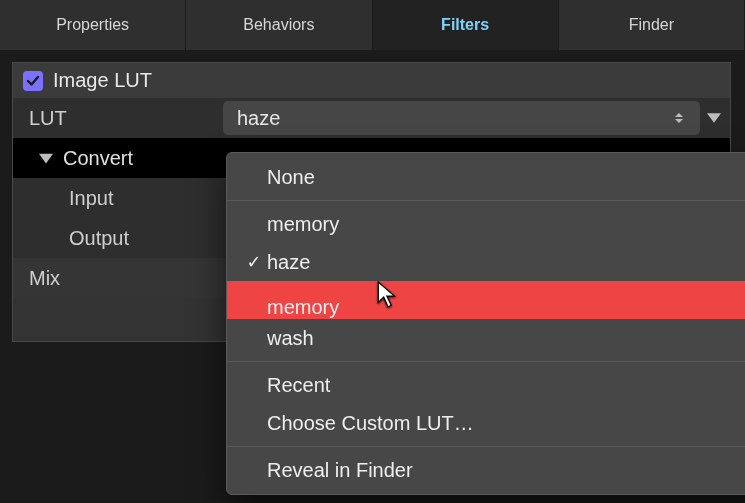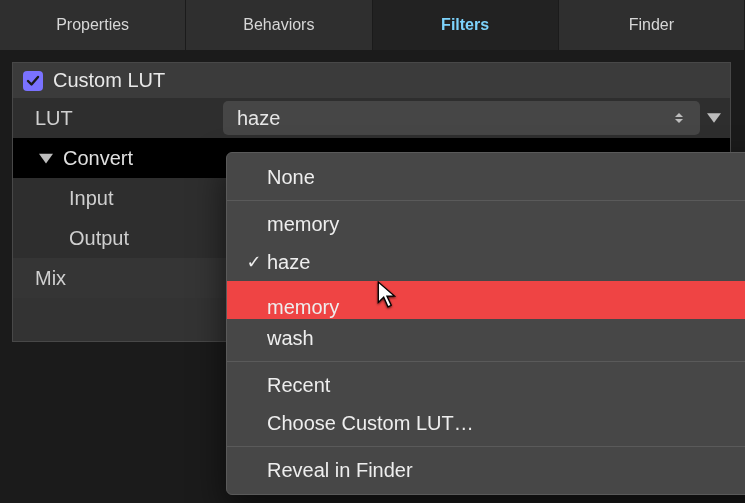--- a/index.html
+++ b/index.html
@@ -12,21 +12,21 @@
     .tab.active { background: #222222; color: #7dd3fc; font-weight: 600; }
 
     
     .panel { position: absolute; top: 62px; left: 12px; right: 14px; height: 280px; border: 1px solid #484848; background: #333333; }
     .hdr { height: 35px; display: flex; align-items: center; padding-left: 10px; background: #3b3b3b; }
     .hdr .chk { width: 20px; height: 20px; border-radius: 4px; background: #7a72ff; display: flex; align-items: center; justify-content: center; margin-right: 10px; cursor: pointer; }
     .hdr .chk svg { display: block; }
     .hdr .title { color: #e8e8e8; font-size: 20px; }
 
     .row { height: 40px; display: flex; align-items: center; color: #cfcfcf; font-size: 20px; }
-    .row .label { width: 230px; padding-left: 22px; }
+    .row .label { width: 230px; padding-left: 16px; }
     .row.alt { background: #353535; }
     .row.main { background: #2e2e2e; }
 
     .grouphdr { display: flex; align-items: center; height: 40px; padding-left: 26px; background: #000000; color: #e0e0e0; }
     .grouphdr .tri { margin-right: 10px; }
     .grouphdr .label0 { font-size: 20px; }
     .pad { width: 56px; }
 
     
     .combo { position: absolute; top: 38px; left: 210px; right: 30px; height: 34px; background: #464646; border-radius: 5px; display: flex; align-items: center; padding: 0 14px; color: #e6e6e6; font-size: 20px; cursor: pointer; z-index: 2; }
@@ -60,21 +60,21 @@
   <div class="tab">Finder</div>
 </div>
 
 <div class="panel">
   <div class="hdr">
     <span class="chk">
       <svg width="14" height="14" viewBox="0 0 14 14">
             <path d="M2 7 L5.5 10.5 L12 3" stroke="#1a1a1a" stroke-width="2.4" fill="none" stroke-linecap="round" stroke-linejoin="round"></path>
           </svg>
     </span>
-    <span class="title">Custom LUT</span>
+    <span class="title">Image LUT</span>
   </div>
 
   <div class="row main">
     <span class="label">LUT</span>
   </div>
   <div class="grouphdr">
     <svg class="tri" width="14" height="14" viewBox="0 0 10 10">
           <path d="M0 2 L10 2 L5 9 Z"></path>
         </svg>
     <span class="label0">Convert</span>

